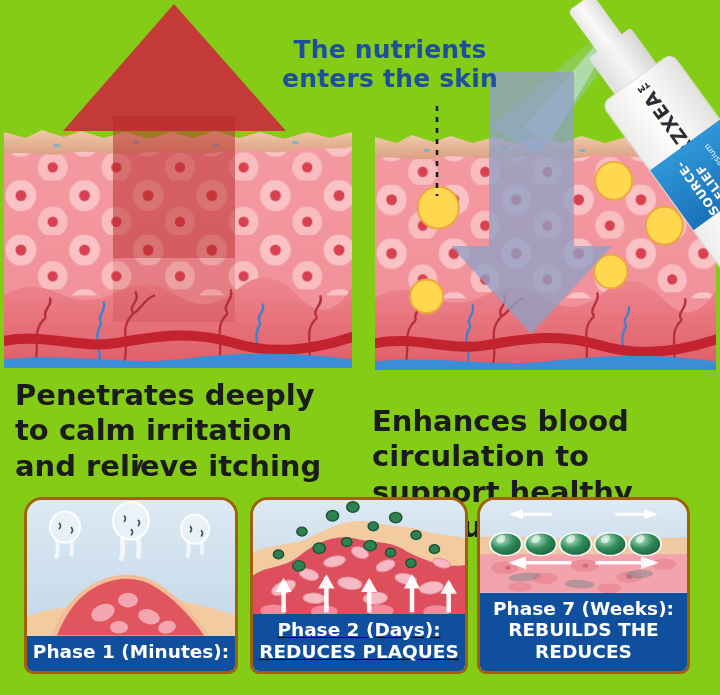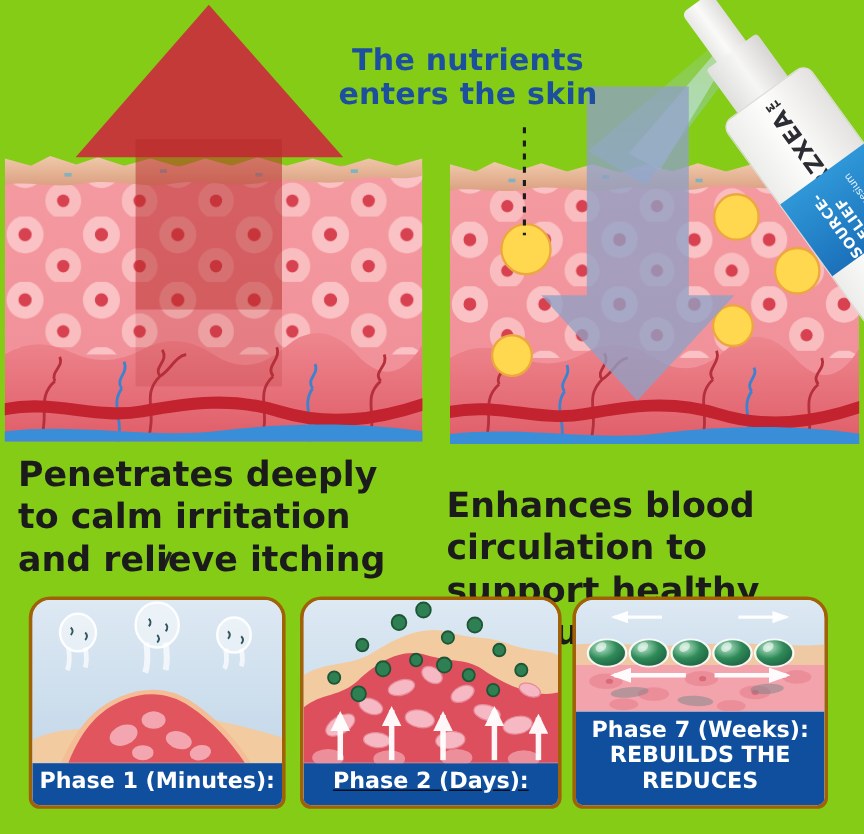--- a/index.html
+++ b/index.html
@@ -269,20 +269,21 @@
             <line x1="30" y1="128" x2="30" y2="92" marker-end="url(#ahW)"></line>
             <line x1="72" y1="128" x2="72" y2="88" marker-end="url(#ahW)"></line>
             <line x1="114" y1="128" x2="114" y2="92" marker-end="url(#ahW)"></line>
             <line x1="156" y1="128" x2="156" y2="88" marker-end="url(#ahW)"></line>
             <line x1="192" y1="128" x2="192" y2="94" marker-end="url(#ahW)"></line>
           </g>
         </svg>
       </div>
       <div class="phase-caption">
         <span>Phase 2 (Days):</span>
+        <span>REDUCES PLAQUES</span>
       </div>
     </div>
 
     <div class="phase-card card-3">
       <div class="phase-art">
         <svg viewBox="0 0 208 130" preserveAspectRatio="none">
           <rect width="208" height="130" fill="url(#gSky)"></rect>
           <path d="M0,52 C30,48 60,56 104,52 C150,48 180,56 208,52 L208,78 L0,78 Z" fill="#eec9a4"></path>
           <rect y="76" width="208" height="54" fill="#f2a3ac"></rect>
           <g fill="#eb8b97" opacity="0.85">

